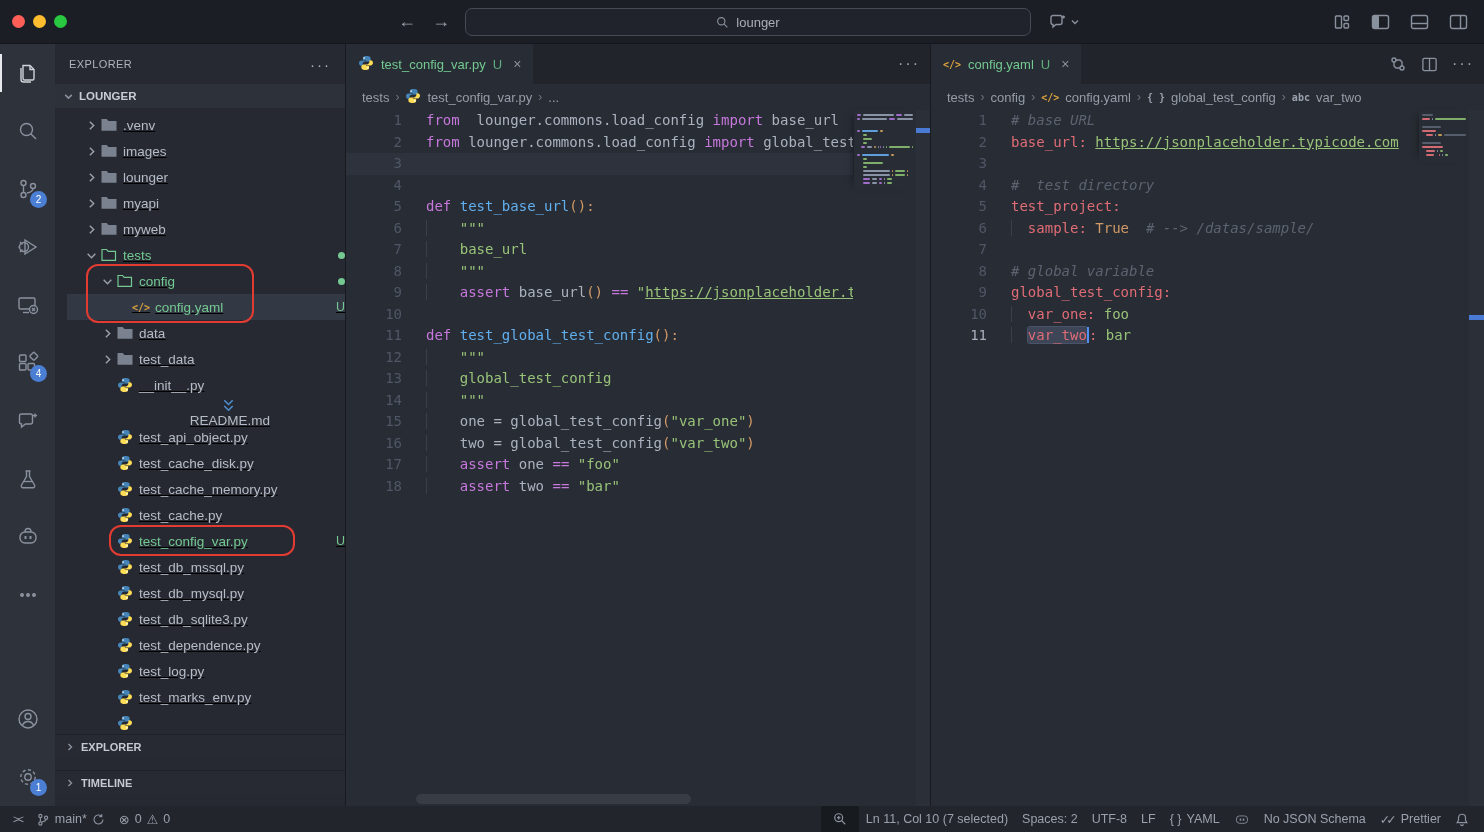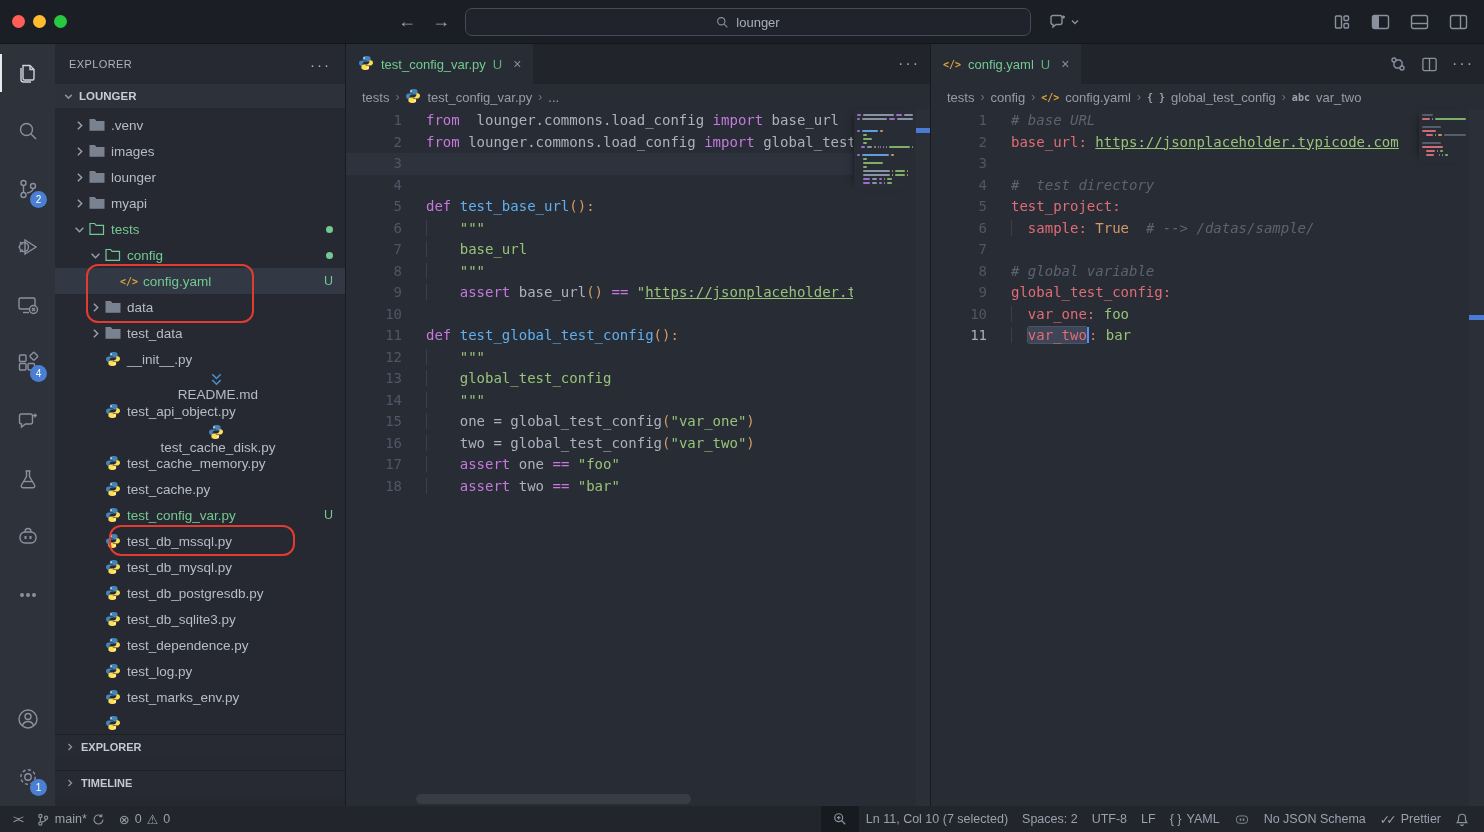--- a/index.html
+++ b/index.html
@@ -31,21 +31,21 @@
     background:#4a7fd4; color:#fff; font-size:10px; display:flex; align-items:center; justify-content:center; padding:0 4px; }
   .act-bottom { margin-top:auto; }
 
   
   .sidebar { position:absolute; left:55px; top:44px; width:290px; height:762px; background:#262931; overflow:hidden; }
   .sb-header { height:40px; display:flex; align-items:center; padding:0 14px; color:#aeb3bd;
     font-size:11px; letter-spacing:.4px; }
   .sb-header .dots { margin-left:auto; color:#aeb3bd; font-size:15px; letter-spacing:2px; cursor:default; }
   .sb-project { height:24px; background:#2d313a; display:flex; align-items:center; gap:5px; padding:0 8px;
     color:#c8cdd6; font-size:11.5px; font-weight:bold; }
-  .tree { position:absolute; left:0; top:68px; width:290px; height:646px; overflow:hidden; }
+  .tree { position:absolute; left:12px; top:68px; width:290px; height:646px; overflow:hidden;text-decoration:underline; }
   .row { height:26px; display:flex; align-items:center; font-size:13.5px; color:#b6bcc7; cursor:default; white-space:nowrap; }
   .row.sel { background:#333845; }
   .row .chev { width:16px; display:flex; justify-content:center; flex:none; }
   .row .ficon { width:20px; display:flex; justify-content:center; flex:none; }
   .row .lbl { margin-left:4px; }
   .row.git .lbl { color:#73c991; }
   .row .right { margin-left:auto; margin-right:12px; display:flex; align-items:center; }
   .udot { color:#73c991; font-size:12.5px; }
   .gdot { width:7px; height:7px; border-radius:50%; background:#73c991; }
   .codeicon { color:#d8a03f; font-size:10px; font-weight:bold; font-family:"DejaVu Sans Mono",monospace; }
@@ -308,20 +308,34 @@
             </svg>
           </span>
           <span class="ficon">
             <svg width="16" height="14" viewBox="0 0 16 14">
               <path fill="#7a828f" d="M.5 1h5.3l1.6 2h8.1v9.8H.5z"></path>
             </svg>
           </span>
           <span class="lbl">myapi</span>
           <span class="right"></span>
         </div>
+        <div class="row" style="padding-left: 16px;">
+          <span class="chev">
+            <svg width="11" height="11" viewBox="0 0 10 10">
+              <path d="M3.5 1.5l3.5 3.5-3.5 3.5" stroke="#9aa0ab" fill="none" stroke-width="1.3"></path>
+            </svg>
+          </span>
+          <span class="ficon">
+            <svg width="16" height="14" viewBox="0 0 16 14">
+              <path fill="#7a828f" d="M.5 1h5.3l1.6 2h8.1v9.8H.5z"></path>
+            </svg>
+          </span>
+          <span class="lbl">myweb</span>
+          <span class="right"></span>
+        </div>
         <div class="row git" style="padding-left: 16px;">
           <span class="chev">
             <svg width="11" height="11" viewBox="0 0 10 10">
               <path d="M1.5 3.5l3.5 3.5 3.5-3.5" stroke="#9aa0ab" fill="none" stroke-width="1.3"></path>
             </svg>
           </span>
           <span class="ficon">
             <svg width="16" height="14" viewBox="0 0 16 14">
               <path fill="none" stroke="#73c991" stroke-width="1.2" d="M1 1.5h4.6l1.5 1.9h7.4v9H1z"></path>
             </svg>
@@ -414,21 +428,21 @@
             <svg width="16" height="16" viewBox="0 0 16 16">
               <path fill="#4584b6" d="M7.9 1C6.1 1 4.9 1.8 4.9 3.2V5h3.3v.6H3.4C2 5.6 1 6.7 1 8.2s1 2.6 2.4 2.6h1.2V9.2c0-1.4 1.2-2.6 2.7-2.6h3.1c1.2 0 2.2-1 2.2-2.2V3.2C12.6 1.9 11 1 9.4 1z"></path>
               <path fill="#ffde57" d="M8.1 15c1.8 0 3-.8 3-2.2V11H7.8v-.6h4.8c1.4 0 2.4-1.1 2.4-2.6s-1-2.6-2.4-2.6h-1.2v1.6c0 1.4-1.2 2.6-2.7 2.6H5.6c-1.2 0-2.2 1-2.2 2.2v1.2C3.4 14.1 5 15 6.6 15z"></path>
               <circle cx="6.1" cy="3.1" r=".8" fill="#fff"></circle>
               <circle cx="9.9" cy="12.9" r=".8" fill="#fff"></circle>
             </svg>
           </span>
           <span class="lbl">test_api_object.py</span>
           <span class="right"></span>
         </div>
-        <div class="row" style="padding-left: 32px; flex-direction: column;">
+        <div class="row" style="padding-left: 32px;">
           <span class="chev"></span>
           <span class="ficon">
             <svg width="16" height="16" viewBox="0 0 16 16">
               <path fill="#4584b6" d="M7.9 1C6.1 1 4.9 1.8 4.9 3.2V5h3.3v.6H3.4C2 5.6 1 6.7 1 8.2s1 2.6 2.4 2.6h1.2V9.2c0-1.4 1.2-2.6 2.7-2.6h3.1c1.2 0 2.2-1 2.2-2.2V3.2C12.6 1.9 11 1 9.4 1z"></path>
               <path fill="#ffde57" d="M8.1 15c1.8 0 3-.8 3-2.2V11H7.8v-.6h4.8c1.4 0 2.4-1.1 2.4-2.6s-1-2.6-2.4-2.6h-1.2v1.6c0 1.4-1.2 2.6-2.7 2.6H5.6c-1.2 0-2.2 1-2.2 2.2v1.2C3.4 14.1 5 15 6.6 15z"></path>
               <circle cx="6.1" cy="3.1" r=".8" fill="#fff"></circle>
               <circle cx="9.9" cy="12.9" r=".8" fill="#fff"></circle>
             </svg>
           </span>
           <span class="lbl">test_cache_disk.py</span>
@@ -492,33 +506,20 @@
           <span class="chev"></span>
           <span class="ficon">
             <svg width="16" height="16" viewBox="0 0 16 16">
               <path fill="#4584b6" d="M7.9 1C6.1 1 4.9 1.8 4.9 3.2V5h3.3v.6H3.4C2 5.6 1 6.7 1 8.2s1 2.6 2.4 2.6h1.2V9.2c0-1.4 1.2-2.6 2.7-2.6h3.1c1.2 0 2.2-1 2.2-2.2V3.2C12.6 1.9 11 1 9.4 1z"></path>
               <path fill="#ffde57" d="M8.1 15c1.8 0 3-.8 3-2.2V11H7.8v-.6h4.8c1.4 0 2.4-1.1 2.4-2.6s-1-2.6-2.4-2.6h-1.2v1.6c0 1.4-1.2 2.6-2.7 2.6H5.6c-1.2 0-2.2 1-2.2 2.2v1.2C3.4 14.1 5 15 6.6 15z"></path>
               <circle cx="6.1" cy="3.1" r=".8" fill="#fff"></circle>
               <circle cx="9.9" cy="12.9" r=".8" fill="#fff"></circle>
             </svg>
           </span>
           <span class="lbl">test_db_mysql.py</span>
-          <span class="right"></span>
-        </div>
-        <div class="row" style="padding-left: 32px;">
-          <span class="chev"></span>
-          <span class="ficon">
-            <svg width="16" height="16" viewBox="0 0 16 16">
-              <path fill="#4584b6" d="M7.9 1C6.1 1 4.9 1.8 4.9 3.2V5h3.3v.6H3.4C2 5.6 1 6.7 1 8.2s1 2.6 2.4 2.6h1.2V9.2c0-1.4 1.2-2.6 2.7-2.6h3.1c1.2 0 2.2-1 2.2-2.2V3.2C12.6 1.9 11 1 9.4 1z"></path>
-              <path fill="#ffde57" d="M8.1 15c1.8 0 3-.8 3-2.2V11H7.8v-.6h4.8c1.4 0 2.4-1.1 2.4-2.6s-1-2.6-2.4-2.6h-1.2v1.6c0 1.4-1.2 2.6-2.7 2.6H5.6c-1.2 0-2.2 1-2.2 2.2v1.2C3.4 14.1 5 15 6.6 15z"></path>
-              <circle cx="6.1" cy="3.1" r=".8" fill="#fff"></circle>
-              <circle cx="9.9" cy="12.9" r=".8" fill="#fff"></circle>
-            </svg>
-          </span>
-          <span class="lbl">test_db_postgresdb.py</span>
           <span class="right"></span>
         </div>
         <div class="row" style="padding-left: 32px;">
           <span class="chev"></span>
           <span class="ficon">
             <svg width="16" height="16" viewBox="0 0 16 16">
               <path fill="#4584b6" d="M7.9 1C6.1 1 4.9 1.8 4.9 3.2V5h3.3v.6H3.4C2 5.6 1 6.7 1 8.2s1 2.6 2.4 2.6h1.2V9.2c0-1.4 1.2-2.6 2.7-2.6h3.1c1.2 0 2.2-1 2.2-2.2V3.2C12.6 1.9 11 1 9.4 1z"></path>
               <path fill="#ffde57" d="M8.1 15c1.8 0 3-.8 3-2.2V11H7.8v-.6h4.8c1.4 0 2.4-1.1 2.4-2.6s-1-2.6-2.4-2.6h-1.2v1.6c0 1.4-1.2 2.6-2.7 2.6H5.6c-1.2 0-2.2 1-2.2 2.2v1.2C3.4 14.1 5 15 6.6 15z"></path>
               <circle cx="6.1" cy="3.1" r=".8" fill="#fff"></circle>
               <circle cx="9.9" cy="12.9" r=".8" fill="#fff"></circle>

